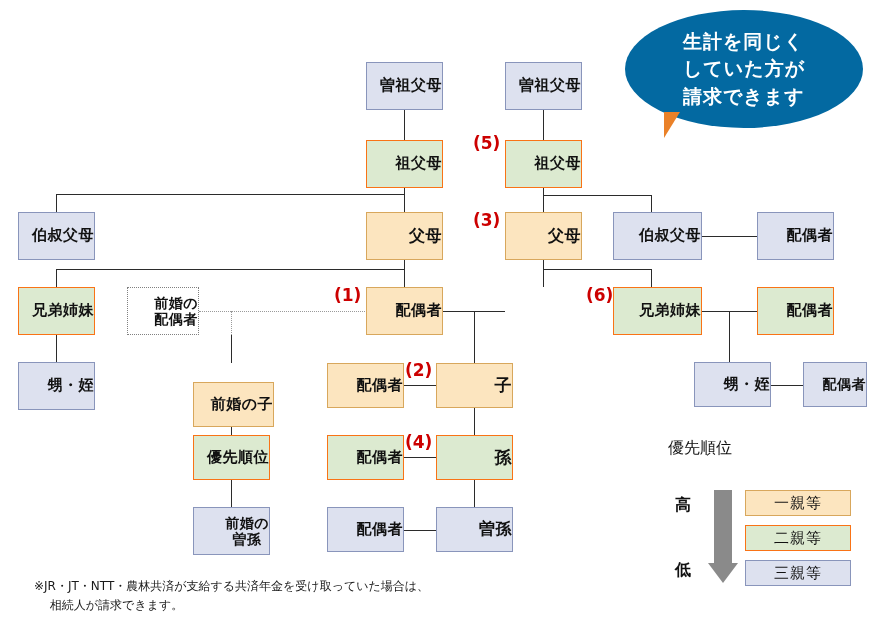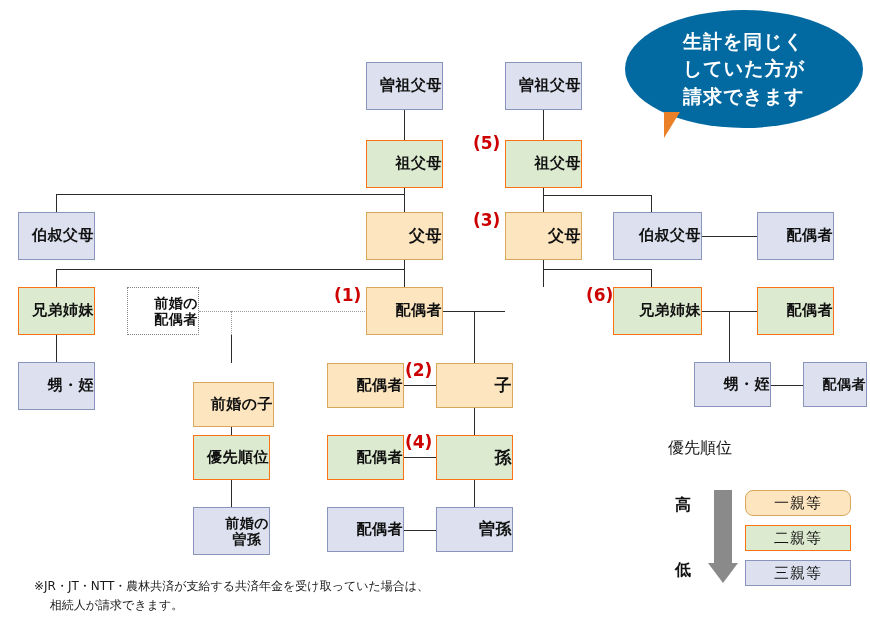--- a/index.html
+++ b/index.html
@@ -179,21 +179,21 @@
 していた方が
 請求できます</div>
   </div>
   <div class="tail" style="left:664px;top:112px;"></div>
 
   <div class="legend-title" style="left:668px;top:438px;">優先順位</div>
   <div class="legend-hi" style="left:675px;top:495px;">高</div>
   <div class="legend-lo" style="left:675px;top:560px;">低</div>
   <div class="arrow-shaft" style="left:714px;top:490px;width:18px;height:75px;"></div>
   <div class="arrow-head" style="left:708px;top:563px;"></div>
-  <div class="lg-box n1" style="left:745px;top:490px;width:106px;height:26px;border-radius:8px;">
+  <div class="lg-box n1" style="left:745px;top:490px;width:106px;height:26px;">
       <span>一親等</span>
     </div>
   <div class="lg-box n3" style="left:745px;top:560px;width:106px;height:26px;">
       <span>三親等</span>
     </div>
   <div class="lg-box n2" style="left:745px;top:525px;width:106px;height:26px;">
       <span>二親等</span>
     </div>
 
   <div class="foot" style="left:34px;top:577px;width:640px;">※JR・JT・NTT・農林共済が支給する共済年金を受け取っていた場合は、

